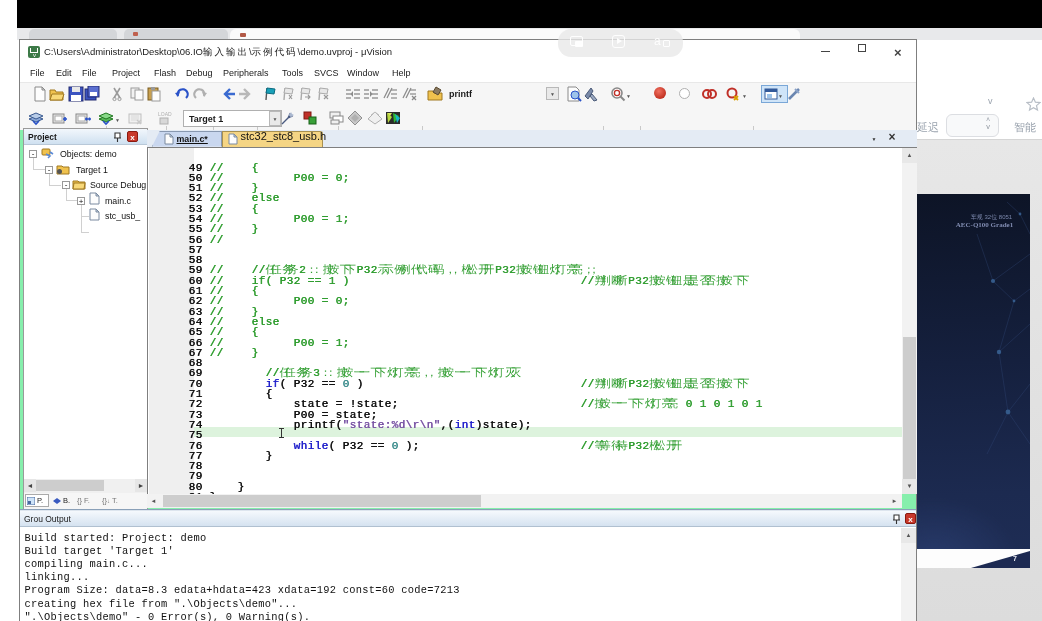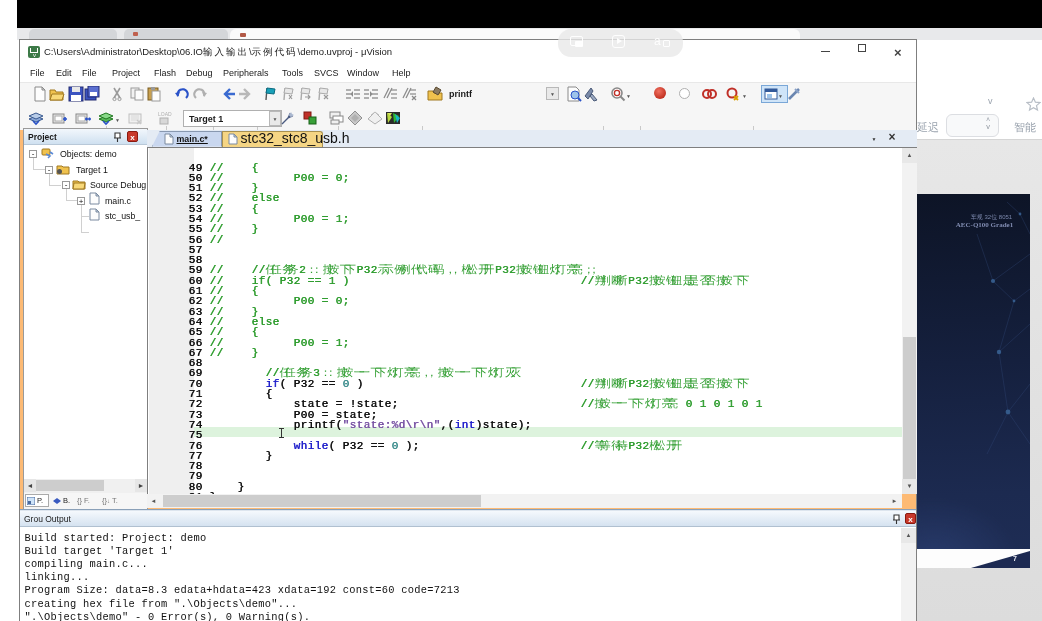--- a/index.html
+++ b/index.html
@@ -61,21 +61,21 @@
       <circle cx="82" cy="158" r="2.2"></circle>
           <circle cx="91" cy="218" r="2.4"></circle>
       <circle cx="103" cy="20" r="1.4"></circle>
     </g>
   </svg>
 </div>
 <div class="abs" style="left:916.5px;top:549px;width:113.5px;height:19px;background:#fdfdfd"></div>
 <div class="abs" style="left:916.5px;top:549px;width:113.5px;height:19px;background:#1d2a52;clip-path:polygon(48% 100%,100% 10%,100% 100%)"></div>
 <div class="abs" style="left:1013px;top:555px;color:#e8eaf2;font-size:7px;font-weight:bold">7</div>
 
-<div id="win" class="abs" style="left:19px;top:39px;width:898px;height:582px;background:#fdba74;border:1px solid #7f7f7f;border-bottom:none">
+<div id="win" class="abs" style="left:19px;top:39px;width:898px;height:582px;background:#86efac;border:1px solid #7f7f7f;border-bottom:none">
 
   <div class="abs" style="left:0;top:0;width:896px;height:24px;background:#fff"></div>
   <div class="abs" style="left:8px;top:6px;width:12px;height:12px;background:#3d7a48;border-radius:2px">
      <div class="abs" style="left:2px;top:2px;width:8px;height:5px;border-bottom:1.5px solid #fff;border-left:1.5px solid #fff;border-right:1.5px solid #fff"></div>
      <div class="abs" style="left:5px;top:7px;width:5px;height:4px;color:#fff;font-size:6px;line-height:4px">v</div>
   </div>
   <div class="abs" style="left:24px;top:6px;font-size:9.5px;color:#1a1a1a;white-space:nowrap">C:\Users\Administrator\Desktop\06.IO<span style="letter-spacing:2px">输入输出</span>\<span style="letter-spacing:2px">示例代码</span>\demo.uvproj - μVision</div>
   <div class="abs" style="left:801px;top:11px;width:9px;height:1.2px;background:#444"></div>
   <div class="abs" style="left:838px;top:4px;width:8px;height:8px;border:1.2px solid #444"></div>
   <div class="abs" style="left:874px;top:8px;width:9px;height:9px;color:#444;font-size:13px;line-height:9px;font-weight:bold">×</div>
@@ -407,21 +407,21 @@
     <div class="abs" style="left:75.5px;top:0.5px;width:101px;height:16px;background:#f5d584;border:1px solid #a89050;border-bottom:none;border-radius:0 3px 0 0"></div>
     <svg class="abs" style="left:17px;top:2.5px" width="10" height="12" viewBox="0 0 10 12">
           <path d="M1 1h5l3 3v7H1z" fill="#fdfdfd" stroke="#7a8aa0"></path>
           <path d="M6 1l3 3H6z" fill="#c8d4e0" stroke="#7a8aa0"></path>
         </svg>
     <span class="abs" style="left:30px;top:3.5px;font-size:8.8px;font-weight:bold;color:#111;text-decoration:underline">main.c*</span>
     <svg class="abs" style="left:81px;top:2.5px" width="10" height="12" viewBox="0 0 10 12">
           <path d="M1 1h5l3 3v7H1z" fill="#fdfdfd" stroke="#7a8aa0"></path>
           <path d="M6 1l3 3H6z" fill="#c8d4e0" stroke="#7a8aa0"></path>
         </svg>
-    <span class="abs" style="left:94px;top:0;font-size:14px;color:#111">stc32_stc8_usb.h</span>
+    <span class="abs" style="left:94px;top:0;font-size:11px;color:#111">stc32_stc8_usb.h</span>
     <div class="abs" style="left:0;top:16.5px;width:770.5px;height:1px;background:#7f7f7f"></div>
 
     <div class="abs" style="left:0;top:17.5px;width:755px;height:346.5px;background:#fff;border-left:1px solid #7f7f7f;overflow:hidden">
       <div class="abs" style="left:1px;top:0;width:45px;height:346.5px;background:#efefef"></div>
       <div class="abs" style="left:46px;top:279.5px;width:709px;height:10.3px;background:#ddf3dd"></div>
       <pre id="code" class="mono" style="position:absolute;left:-1.1px;top:15px;font-size:11px;letter-spacing:0.4px;line-height:10.3px;color:#111;text-shadow:0.5px 0 0 currentColor">      49 <span class="g">//    {</span>
       50 <span class="g">//          P00 = 0;</span>
       51 <span class="g">//    }</span>
       52 <span class="g">//    else</span>
       53 <span class="g">//    {</span>

